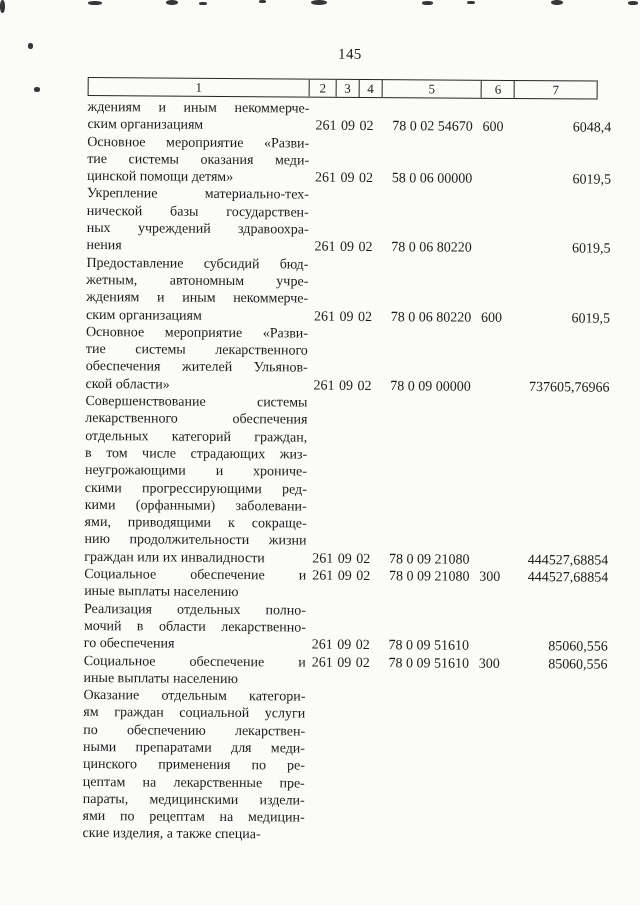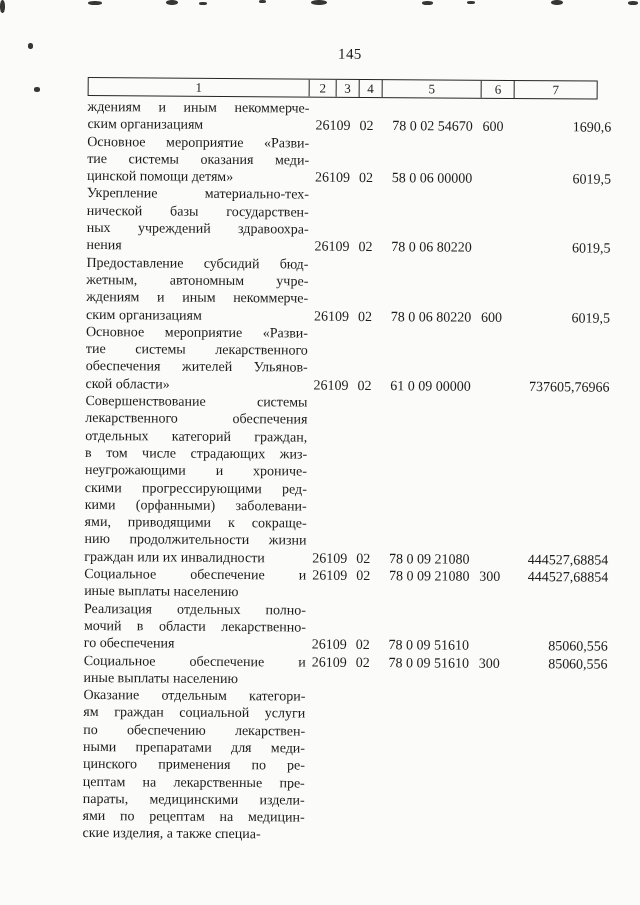--- a/index.html
+++ b/index.html
@@ -40,21 +40,21 @@
     margin:2px 0 0 88px; width:524px;
     font-size:14px; line-height:17.3px;
   }
   .trow { display:flex; align-items:flex-end; }
   .trow.vtop { align-items:flex-start; }
   .c { box-sizing:border-box; white-space:nowrap; }
   .c1 { width:222px; white-space:normal; }
   .c1 .jl { text-align:justify; text-align-last:justify; }
   .c1 .ll { text-align:left; }
   .c2{width:27px;text-align:right}
-  .c3{width:23px;}
+  .c3{width:23px;text-align:center}
   .c4{width:23px;}
   .c5{width:100px;text-align:center}
   .c6{width:33px;text-align:left}
   .c7{width:96px;text-align:right}
 </style>
 </head>
 <body>
 
 <div class="artifact" style="left:0;top:0;width:5px;height:13px"></div>
 <div class="artifact" style="left:88px;top:1px;width:14px;height:4px"></div>
@@ -87,21 +87,21 @@
       <div class="trow">
         <div class="c c1">
           <div class="jl">ждениям и иным некоммерче-</div>
           <div class="ll">ским организациям</div>
         </div>
         <div class="c c2">261</div>
         <div class="c c3">09</div>
         <div class="c c4">02</div>
         <div class="c c5">78 0 02 54670</div>
         <div class="c c6">600</div>
-        <div class="c c7">1690,6</div>
+        <div class="c c7">6048,4</div>
       </div>
       <div class="trow">
         <div class="c c1">
           <div class="jl">Основное мероприятие «Разви-</div>
           <div class="jl">тие системы оказания меди-</div>
           <div class="ll">цинской помощи детям»</div>
         </div>
         <div class="c c2">261</div>
         <div class="c c3">09</div>
         <div class="c c4">02</div>
@@ -140,21 +140,21 @@
       <div class="trow">
         <div class="c c1">
           <div class="jl">Основное мероприятие «Разви-</div>
           <div class="jl">тие системы лекарственного</div>
           <div class="jl">обеспечения жителей Ульянов-</div>
           <div class="ll">ской области»</div>
         </div>
         <div class="c c2">261</div>
         <div class="c c3">09</div>
         <div class="c c4">02</div>
-        <div class="c c5">61 0 09 00000</div>
+        <div class="c c5">78 0 09 00000</div>
         <div class="c c6"></div>
         <div class="c c7">737605,76966</div>
       </div>
       <div class="trow">
         <div class="c c1">
           <div class="jl">Совершенствование системы</div>
           <div class="jl">лекарственного обеспечения</div>
           <div class="jl">отдельных категорий граждан,</div>
           <div class="jl">в том числе страдающих жиз-</div>
           <div class="jl">неугрожающими и хрониче-</div>

